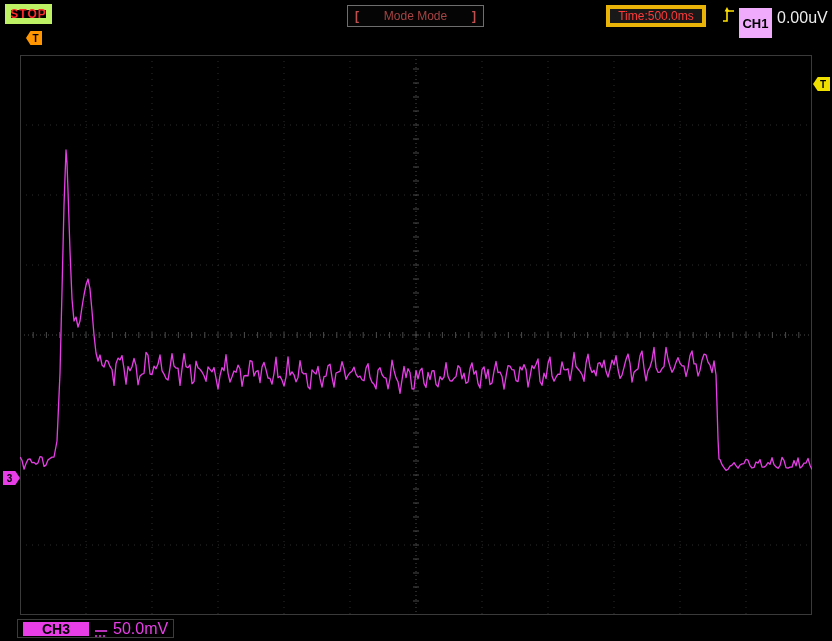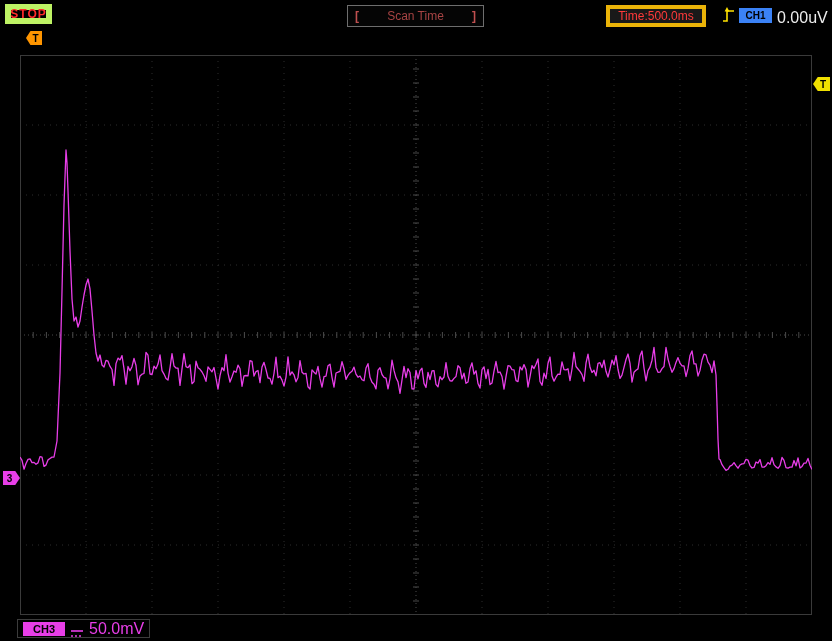--- a/index.html
+++ b/index.html
@@ -21,22 +21,22 @@
     font-size:12px;color:#a84444;background:#050505;
   }
   .mode-box .bracket{color:#c05050;font-weight:bold}
   .time-box{
     left:606px;top:5px;width:100px;height:22px;background:#191919;border:4px solid #eab308;
     box-sizing:border-box;display:flex;align-items:center;justify-content:center;
     font-size:12px;color:#ff3a3a;
   }
   .trig-icon{left:722px;top:6px;width:14px;height:19px}
   .ch1-badge{
-    left:739px;top:8px;width:33px;height:15px;background:#3b82f6;color:#000;
-    font-size:10px;font-weight:bold;display:flex;align-items:center;justify-content:center;
+    left:739px;top:8px;width:33px;height:30px;background:#f0abfc;color:#000;
+    font-size:13px;font-weight:bold;display:flex;align-items:center;justify-content:center;
   }
   .uv-text{left:777px;top:9px;color:#ededed;font-size:16px}
   
   .plot{left:20px;top:55px;width:792px;height:560px}
   .plot svg{display:block}
   
   .marker{
     display:flex;align-items:center;justify-content:center;
     font-size:10px;font-weight:bold;color:#000;box-sizing:border-box;
   }
@@ -51,35 +51,35 @@
   .marker-ch3{
     left:3px;top:471px;width:17px;height:14px;background:#e83ee8;
     clip-path:polygon(0 0,72% 0,100% 50%,72% 100%,0 100%);padding-right:4px;
   }
   
   .bottombar-box{
     left:17px;top:619px;height:19px;border:1px solid #3c3c3c;box-sizing:border-box;
     display:flex;align-items:center;gap:5px;padding:0 5px;
   }
   .ch3-badge{
-    background:#e83ee8;color:#000;font-size:11px;font-weight:bold;
-    padding:0 10px;height:14px;line-height:14px;
+    background:#e83ee8;color:#000;font-size:14px;font-weight:bold;
+    padding:0 19px;height:14px;line-height:14px;
   }
   .volts{color:#e83ee8;font-size:16px}
   .coupling-icon{width:14px;height:9px;display:inline-block}
 </style>
 </head>
 <body>
 
 <div class="abs topbar">
   <div class="abs stop-box">STOP</div>
 
   <div class="abs mode-box">
     <span class="bracket">[</span>
-    <span>Scan Time</span>
+    <span>Mode Mode</span>
     <span class="bracket">]</span>
   </div>
 
   <div class="abs time-box">Time:500.0ms</div>
 
   <span class="abs trig-icon">
     <svg width="14" height="19" viewBox="0 0 14 19">
       <path d="M1 15 H5 V5 H12" fill="none" stroke="#ffe100" stroke-width="1.6"></path>
       <polygon points="5,1 2.6,5.6 7.4,5.6" fill="#ffe100"></polygon>
     </svg>

